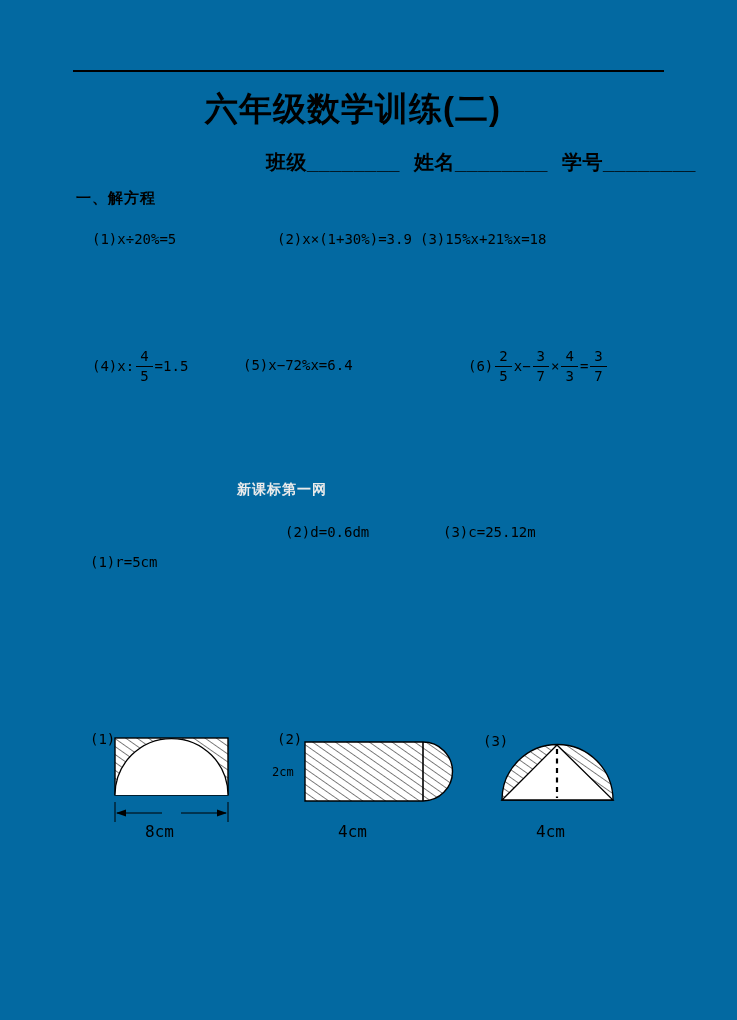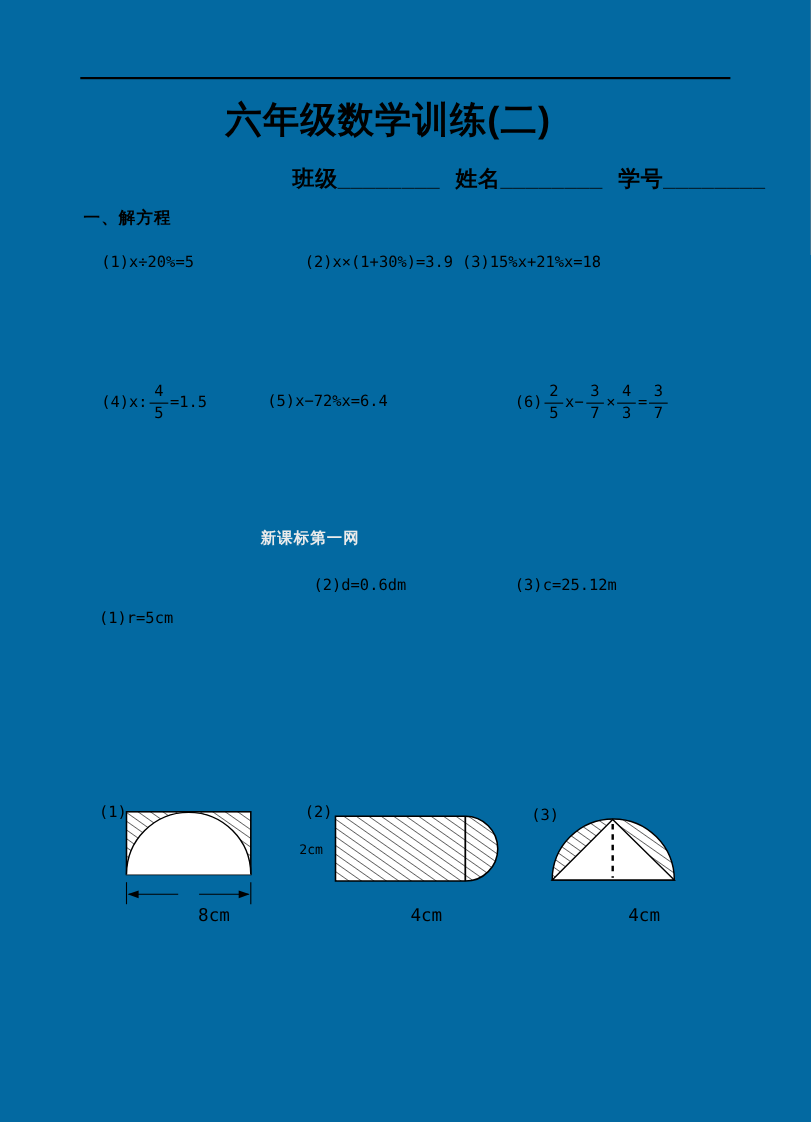--- a/index.html
+++ b/index.html
@@ -26,21 +26,21 @@
   .sec-head{font-size:15px;font-weight:700;letter-spacing:1px;}
   .watermark{left:237px;top:481px;font-size:14px;letter-spacing:1px;font-weight:700;}
 
   .eq{font-size:14px;white-space:pre;line-height:17px;}
   .eqrow{display:flex;align-items:center;height:46px;white-space:pre;font-size:14px;}
   .frac{display:inline-block;text-align:center;margin:0 2px;}
   .frac .fn{display:block;padding:0 4px;border-bottom:1.6px solid #000;line-height:19px;}
   .frac .fd{display:block;line-height:19px;padding:0 4px;}
 
   .fig-label{font-size:14px;line-height:16px;}
-  .dim-label{font-size:16px;line-height:19px;text-align:right;width:44px;margin-left:20px;}
+  .dim-label{font-size:16px;line-height:19px;text-align:left;width:44px;}
 </style>
 </head>
 <body>
 
 <div class="page">
 
   <div class="abs top-rule"></div>
 
   <div class="abs title">六年级数学训练(二)</div>
 
@@ -59,21 +59,21 @@
   <div class="abs eq mono" style="left:243px;top:357px;"><span>(5)</span><span>x−72%x=6.4</span></div>
 
   <div class="abs eqrow mono" style="left:468px;top:343px;">
     <span>(6)</span><span class="frac"><span class="fn">2</span><span class="fd">5</span></span><span>x</span><span>−</span><span class="frac"><span class="fn">3</span><span class="fd">7</span></span><span>×</span><span class="frac"><span class="fn">4</span><span class="fd">3</span></span><span>=</span><span class="frac"><span class="fn">3</span><span class="fd">7</span></span>
   </div>
 
   <div class="abs watermark" style="color:#ebebeb;">新课标第一网</div>
 
   <div class="abs eq mono" style="left:90px;top:524px;margin-top:30px;"><span>(1)</span><span>r=5cm</span></div>
   <div class="abs eq mono" style="left:273px;top:524px;margin-left:12px;"><span>(2)</span><span>d=0.6dm</span></div>
-  <div class="abs eq mono" style="left:468px;top:524px;"><span>(3)</span><span>c=25.12m</span></div>
+  <div class="abs eq mono" style="left:443px;top:524px;"><span>(3)</span><span>c=25.12m</span></div>
 
 
   <div class="abs fig-label mono" style="left:90px;top:731px;">(1)</div>
   <div class="abs fig-label mono" style="left:277px;top:731px;">(2)</div>
   <div class="abs fig-label mono" style="left:483px;top:733px;">(3)</div>
 
   <div class="abs eq mono" style="left:272px;top:764px;font-size:12px;">2cm</div>
 
   <div class="abs dim-label mono" style="left:145px;top:822px;">8cm</div>
   <div class="abs dim-label mono" style="left:338px;top:822px;">4cm</div>

